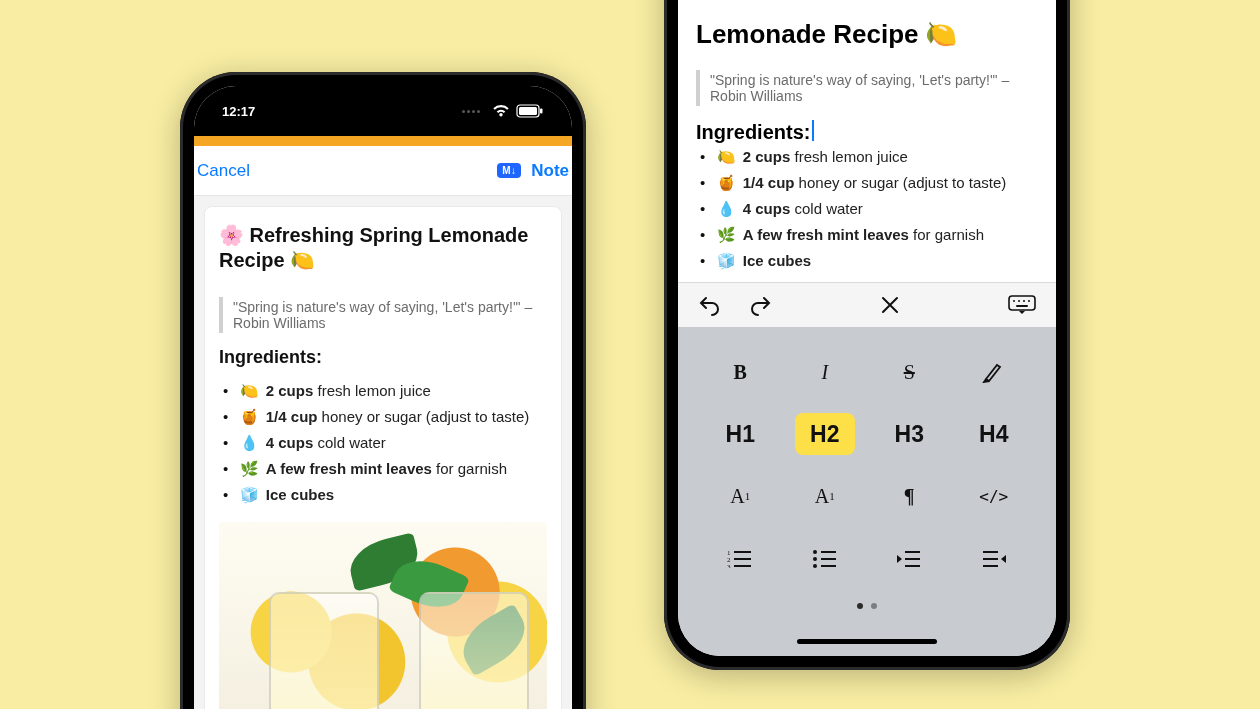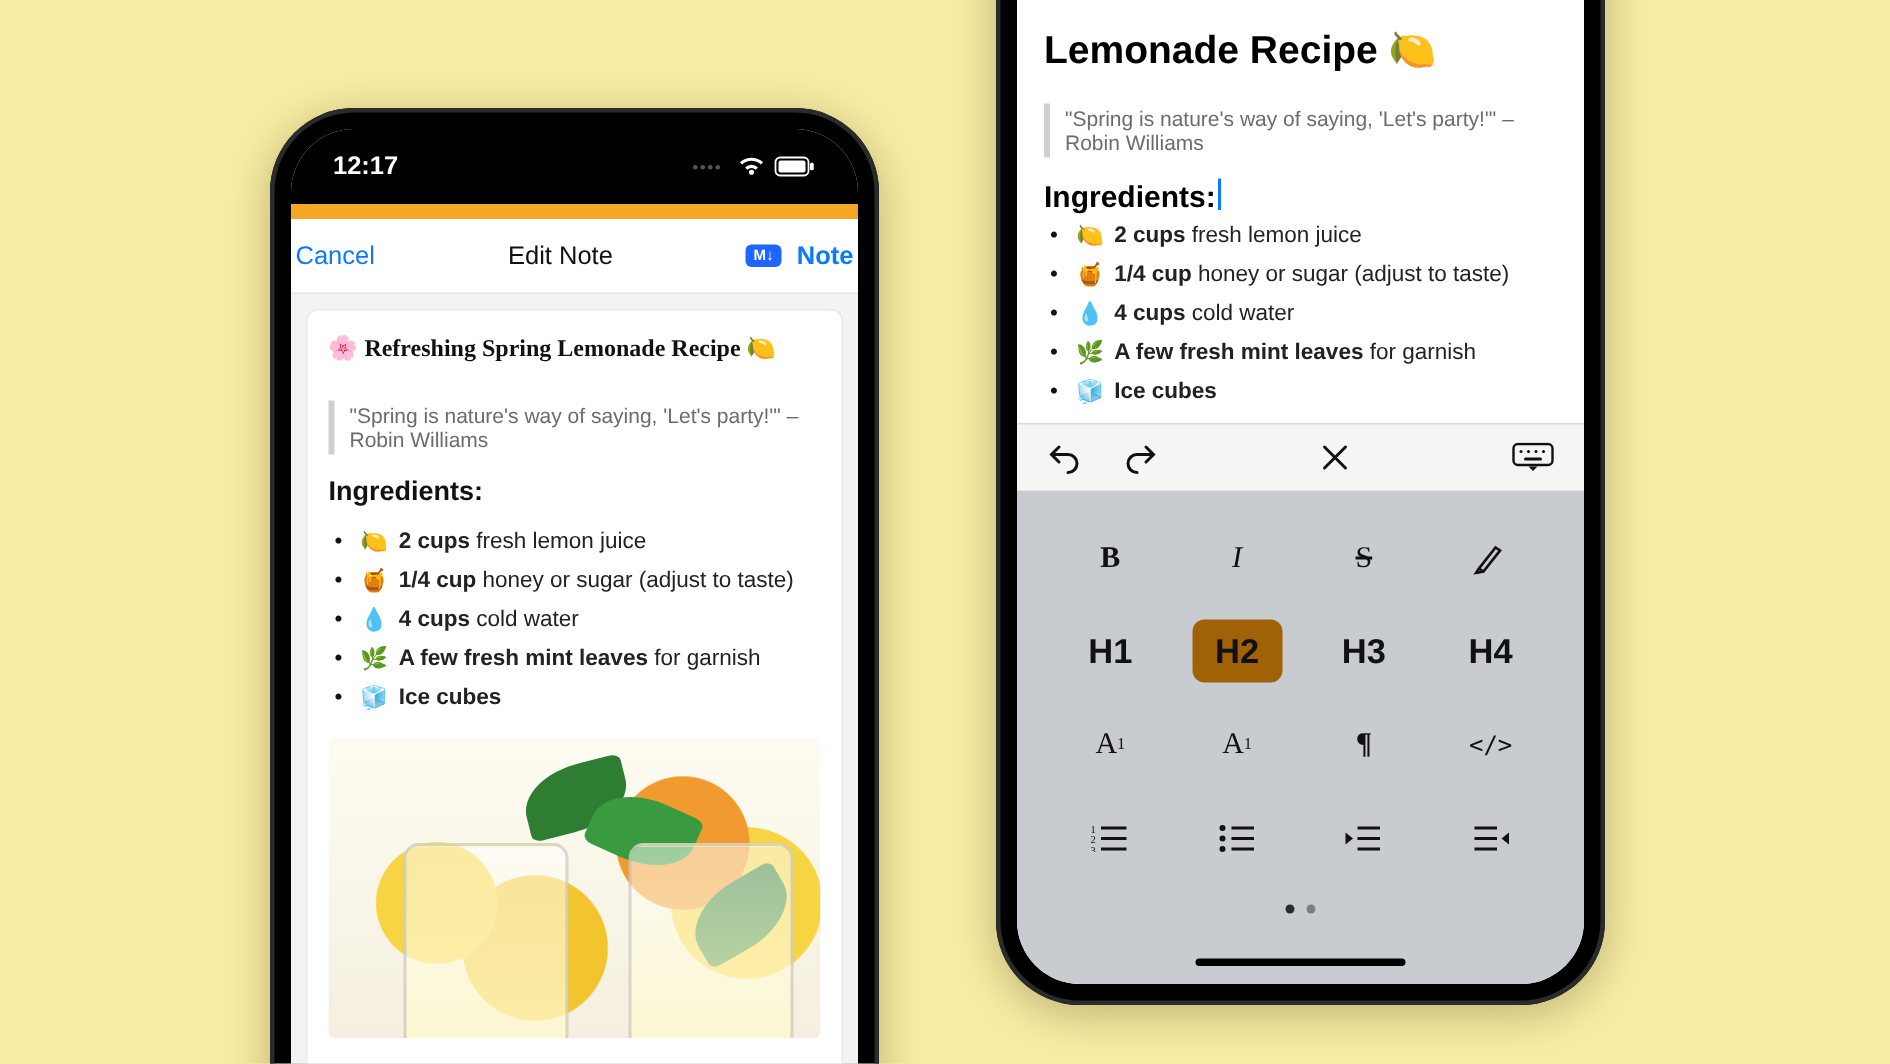--- a/index.html
+++ b/index.html
@@ -39,21 +39,21 @@
   
   .statusbar {
     height: 50px;
     background: #000;
     color: #fff;
     display: flex;
     align-items: center;
     justify-content: space-between;
     padding: 0 28px;
     font-weight: 600;
-    font-size: 17px;
+    font-size: 13px;
   }
   .sb-icons { display:flex; gap:6px; align-items:center; }
   .dots { display:flex; gap:2px; margin-right:6px; }
   .dots span { width:3px;height:3px;background:#555;border-radius:50%; }
   .wifi svg, .battery svg { display:block; }
 
   
   .orange-strip { height:10px; background:#f5a623; }
 
   
@@ -87,23 +87,22 @@
   }
   .card {
     background:#fff;
     border-radius:8px;
     border:1px solid #e9e9e9;
     padding:16px 14px;
     height:100%;
     overflow:hidden;
   }
   .card h1 {
-    font-size:16px; font-weight:700; color:#111; line-height:1.25;
+    font-size:20px; font-weight:700; color:#111; line-height:1.25;
     margin-bottom:24px;
-    font-family:Liberation Serif, serif;
   }
   .quote {
     border-left:4px solid #d0d0d0;
     padding:2px 0 2px 10px;
     color:#6c6c6c;
     font-size:14px;
     margin: 8px 0 14px;
     font-style: normal;
   }
   .card h2 {
@@ -175,21 +174,21 @@
   }
   .row { display:flex; justify-content:space-around; }
   .key {
     width:60px; height:42px;
     display:flex; align-items:center; justify-content:center;
     font-size:20px; color:#111; border-radius:8px;
     background:transparent; border:none; cursor:pointer;
     font-family: Georgia, "Times New Roman", serif;
   }
   .key.sans{ font-family:-apple-system, Arial, sans-serif; font-weight:700; font-size:23px;}
-  .key.selected { background:#a16207; }
+  .key.selected { background:#fde047; }
   .key svg{display:block;}
 
   .page-dots{ display:flex; gap:8px; justify-content:center; margin-top:4px;}
   .page-dots span{ width:6px;height:6px;border-radius:50%; background:#7a7d82;}
   .page-dots span.active{ background:#2b2b2b;}
 
   .home-indicator{
     width:140px;height:5px;background:#000;border-radius:4px;
     margin:10px auto 0;
   }
@@ -222,21 +221,20 @@
               <rect x="24" y="4.5" width="2.5" height="5" rx="1" fill="#fff"></rect>
             </svg>
         </span>
       </div>
     </div>
 
     <div class="orange-strip"></div>
 
     <div class="navbar">
       <button class="nav-btn">Cancel</button>
-      <span class="title">Edit Note</span>
       <div class="nav-right">
         <span class="md-badge">M↓</span>
         <button class="nav-btn bold">Note</button>
       </div>
     </div>
 
     <div class="content">
       <div class="card">
         <h1>🌸 Refreshing Spring Lemonade Recipe 🍋</h1>
         <blockquote class="quote">"Spring is nature's way of saying, 'Let's party!'" – Robin Williams</blockquote>

